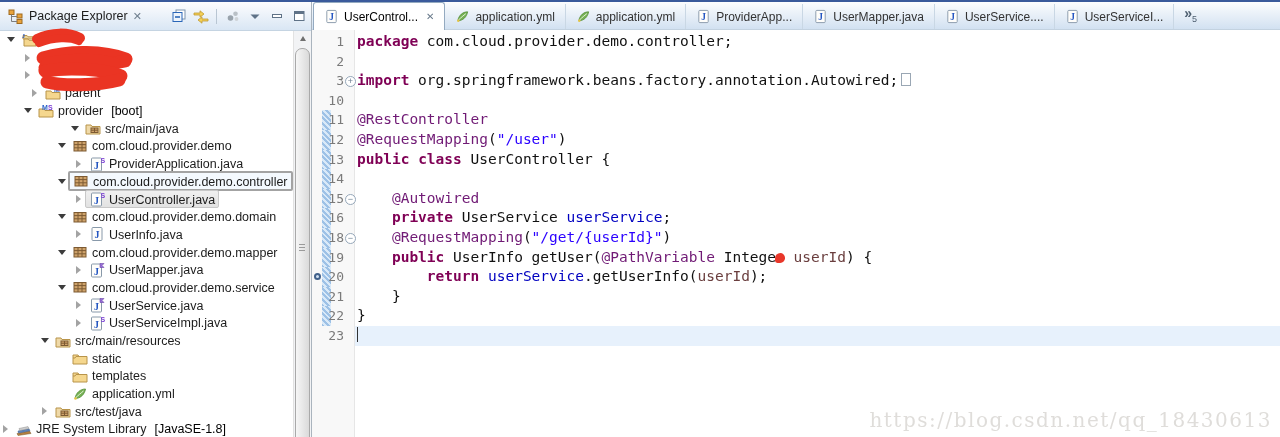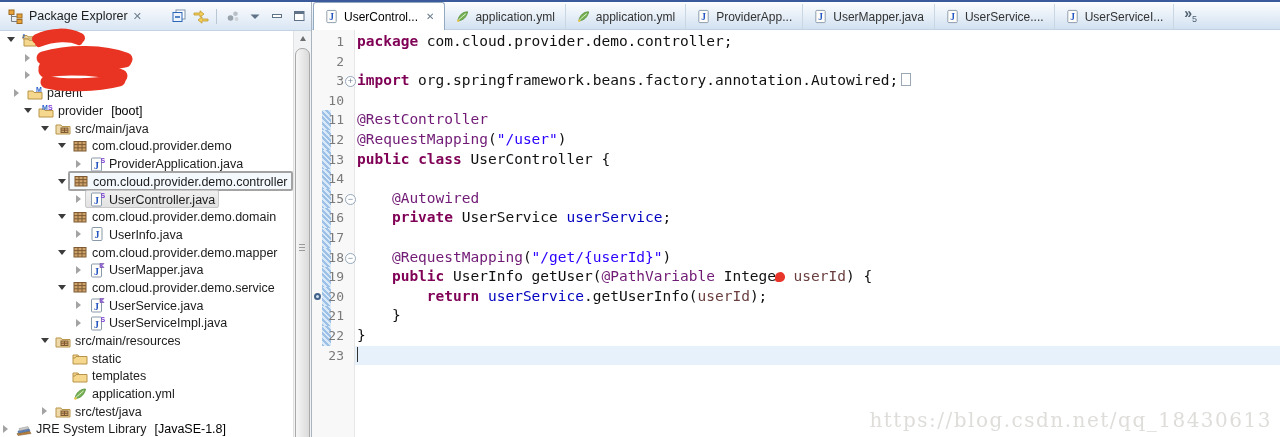--- a/index.html
+++ b/index.html
@@ -172,21 +172,21 @@
           </span>
         </div>
         <div class="trow" style="padding-left: 22px;">
           <span class="arrow-box">
             <span class="arr-col"></span>
           </span>
           <span class="titem">
             <span class="tlabel"></span>
           </span>
         </div>
-        <div class="trow" style="padding-left: 11px; text-align: center;">
+        <div class="trow" style="padding-left: 29px; text-align: center;">
           <span class="arrow-box">
             <span class="arr-col"></span>
           </span>
           <span class="titem">
             <span class="icon">
               <svg viewBox="0 0 16 16">
                 <path d="M1 6h5l1 1.5h8V14H1z" fill="#f5d78e" stroke="#b8944a"></path>
                 <text x="9" y="6.5" font-size="7" font-weight="bold" fill="#2a62c9">M</text>
               </svg>
             </span>
@@ -202,21 +202,21 @@
               <svg viewBox="0 0 16 16">
                 <path d="M1 6h5l1 1.5h8V14H1z" fill="#f5d78e" stroke="#b8944a"></path>
                 <text x="4" y="6.5" font-size="7" font-weight="bold" fill="#2a62c9">M</text>
                 <text x="10" y="6.5" font-size="7" font-weight="bold" fill="#7b3fd4">S</text>
               </svg>
             </span>
             <span class="tlabel">provider</span>
             <span class="deco">[boot]</span>
           </span>
         </div>
-        <div class="trow" style="padding-left: 39px;">
+        <div class="trow" style="padding-left: 39px; margin-left: 30px;">
           <span class="arrow-box">
             <span class="arr-exp"></span>
           </span>
           <span class="titem">
             <span class="icon">
               <svg viewBox="0 0 16 16">
                 <path d="M1 5h5l1 1.5h8V14H1z" fill="#efd9a8" stroke="#b8944a"></path>
                 <rect x="6" y="8" width="7" height="4.5" fill="#cfa36b" stroke="#7d5a32"></rect>
                 <path d="M6 10.2h7M9.5 8v4.5" stroke="#7d5a32"></path>
               </svg>
@@ -565,21 +565,20 @@
           <div class="code-row"><div class="crow-gutter"><div class="lnum">1</div></div><div class="code-text"><span class="tk-kw">package</span><span class="tk-pl"> com.cloud.provider.demo.controller;</span></div></div>
           <div class="code-row"><div class="crow-gutter"><div class="lnum">2</div></div><div class="code-text"></div></div>
           <div class="code-row"><div class="crow-gutter"><div class="lnum">3</div><div class="fold">+</div></div><div class="code-text"><span class="tk-kw">import</span><span class="tk-pl"> org.springframework.beans.factory.annotation.Autowired;</span><span class="tk-box"></span></div></div>
           <div class="code-row"><div class="crow-gutter"><div class="lnum">10</div></div><div class="code-text"></div></div>
           <div class="code-row"><div class="crow-gutter"><div class="hatch"></div><div class="lnum">11</div></div><div class="code-text"><span class="tk-ann">@RestController</span></div></div>
           <div class="code-row"><div class="crow-gutter"><div class="hatch"></div><div class="lnum">12</div></div><div class="code-text"><span class="tk-ann">@RequestMapping</span><span class="tk-pl">(</span><span class="tk-str">"/user"</span><span class="tk-pl">)</span></div></div>
           <div class="code-row"><div class="crow-gutter"><div class="hatch"></div><div class="lnum">13</div></div><div class="code-text"><span class="tk-kw">public</span><span class="tk-pl"> </span><span class="tk-kw">class</span><span class="tk-pl"> UserController {</span></div></div>
           <div class="code-row"><div class="crow-gutter"><div class="hatch"></div><div class="lnum">14</div></div><div class="code-text"></div></div>
           <div class="code-row"><div class="crow-gutter"><div class="hatch"></div><div class="lnum">15</div><div class="fold">−</div></div><div class="code-text"><span class="tk-pl">    </span><span class="tk-ann">@Autowired</span></div></div>
           <div class="code-row"><div class="crow-gutter"><div class="hatch"></div><div class="lnum">16</div></div><div class="code-text"><span class="tk-pl">    </span><span class="tk-kw">private</span><span class="tk-pl"> UserService </span><span class="tk-fld">userService</span><span class="tk-pl">;</span></div></div>
-          <div class="code-row"><div class="crow-gutter"><div class="hatch"></div><div class="lnum">17</div></div><div class="code-text"></div></div>
           <div class="code-row"><div class="crow-gutter"><div class="hatch"></div><div class="lnum">18</div><div class="fold">−</div></div><div class="code-text"><span class="tk-pl">    </span><span class="tk-ann">@RequestMapping</span><span class="tk-pl">(</span><span class="tk-str">"/get/{userId}"</span><span class="tk-pl">)</span></div></div>
           <div class="code-row"><div class="crow-gutter"><div class="hatch"></div><div class="lnum">19</div></div><div class="code-text"><span class="tk-pl">    </span><span class="tk-kw">public</span><span class="tk-pl"> UserInfo getUser(</span><span class="tk-ann">@PathVariable</span><span class="tk-pl"> Intege</span><span class="tk-reddot">r</span><span class="tk-pl"> </span><span class="tk-par">userId</span><span class="tk-pl">) {</span></div></div>
           <div class="code-row"><div class="crow-gutter"><div class="hatch"></div><div class="ann-mark"></div><div class="lnum">20</div></div><div class="code-text"><span class="tk-pl">        </span><span class="tk-kw">return</span><span class="tk-pl"> </span><span class="tk-fld">userService</span><span class="tk-pl">.getUserInfo(</span><span class="tk-par">userId</span><span class="tk-pl">);</span></div></div>
           <div class="code-row"><div class="crow-gutter"><div class="hatch"></div><div class="lnum">21</div></div><div class="code-text"><span class="tk-pl">    }</span></div></div>
           <div class="code-row"><div class="crow-gutter"><div class="hatch"></div><div class="lnum">22</div></div><div class="code-text"><span class="tk-pl">}</span></div></div>
           <div class="code-row current"><div class="crow-gutter"><div class="lnum">23</div></div><div class="code-text"><span class="caret"></span></div></div>
         </div>
       <div class="watermark">https://blog.csdn.net/qq_18430613</div>
     </div>
   </div>

